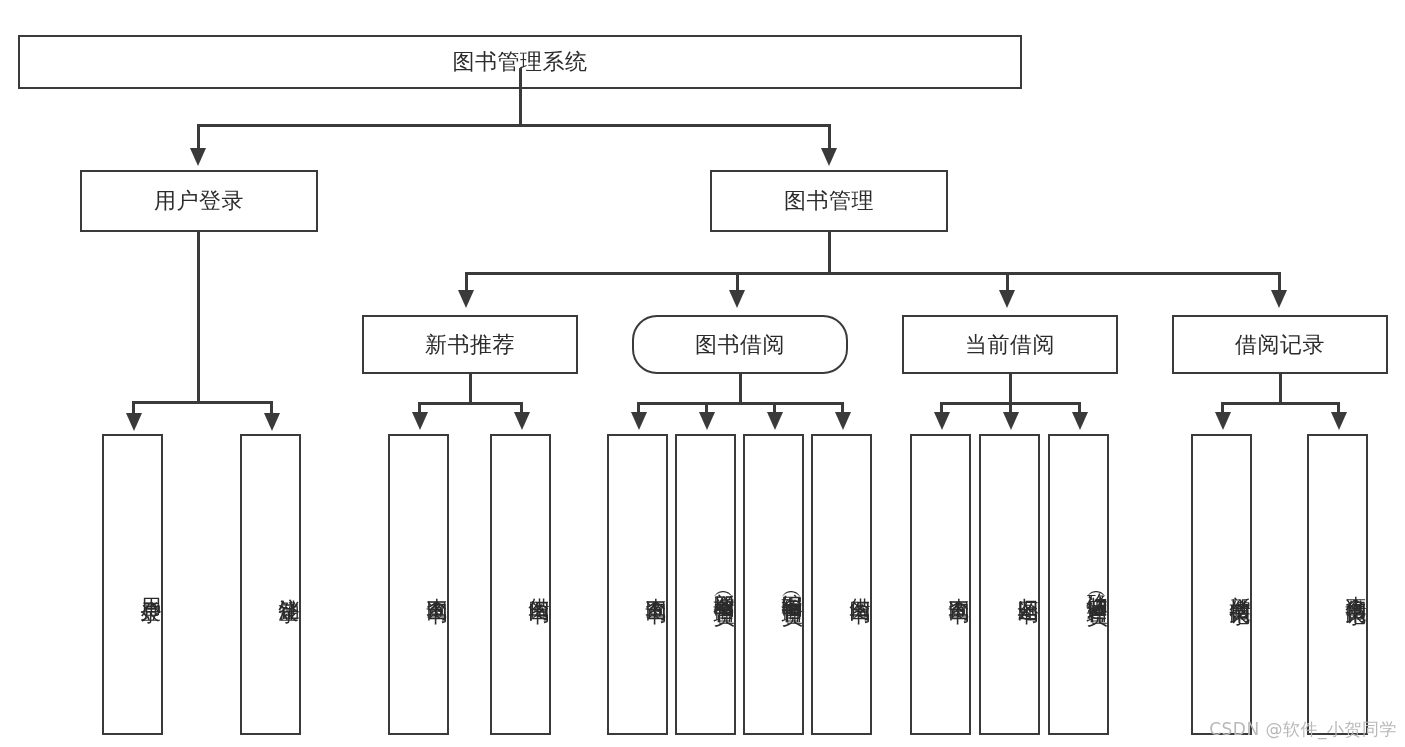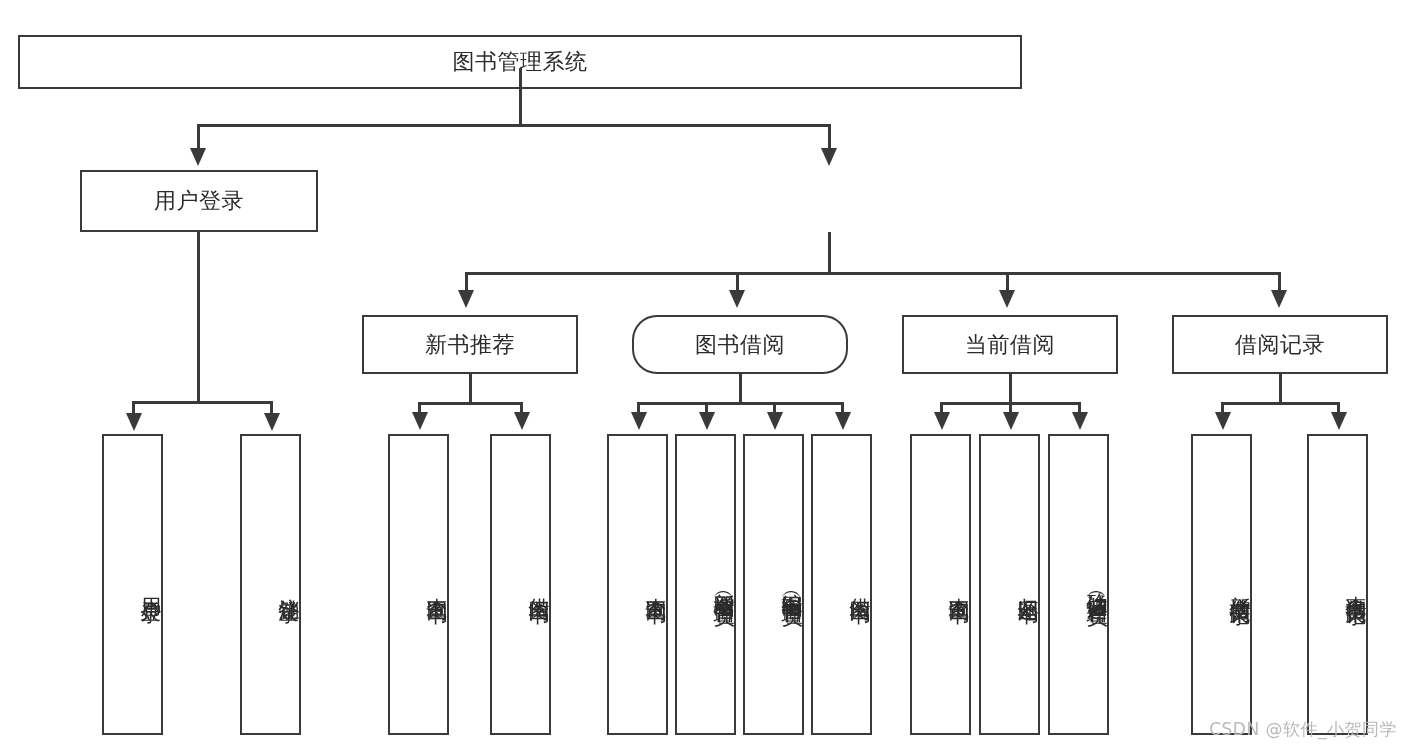--- a/index.html
+++ b/index.html
@@ -83,20 +83,23 @@
   <div class="line h" style="left:198px; top:124px; width:633px;"></div>
 
   <div class="line v" style="left:197px; top:124px; height:26px;"></div>
   <div class="arrow" style="left:190px; top:148px;"></div>
 
   <div class="line v" style="left:828px; top:124px; height:26px;"></div>
   <div class="arrow" style="left:821px; top:148px;"></div>
 
   <div class="node h" style="left:80px; top:170px; width:238px; height:62px;">
     <span>用户登录</span>
+  </div>
+  <div class="node h" style="left:710px; top:170px; width:238px; height:62px;">
+    <span>图书管理</span>
   </div>
 
   <div class="line v" style="left:197px; top:232px; height:171px;"></div>
   <div class="line h" style="left:133px; top:401px; width:137px;"></div>
   <div class="line v" style="left:132px; top:401px; height:14px;"></div>
   <div class="arrow" style="left:126px; top:413px;"></div>
   <div class="line v" style="left:270px; top:401px; height:14px;"></div>
   <div class="arrow" style="left:264px; top:413px;"></div>
 
   <div class="line v" style="left:828px; top:232px; height:42px;"></div>

